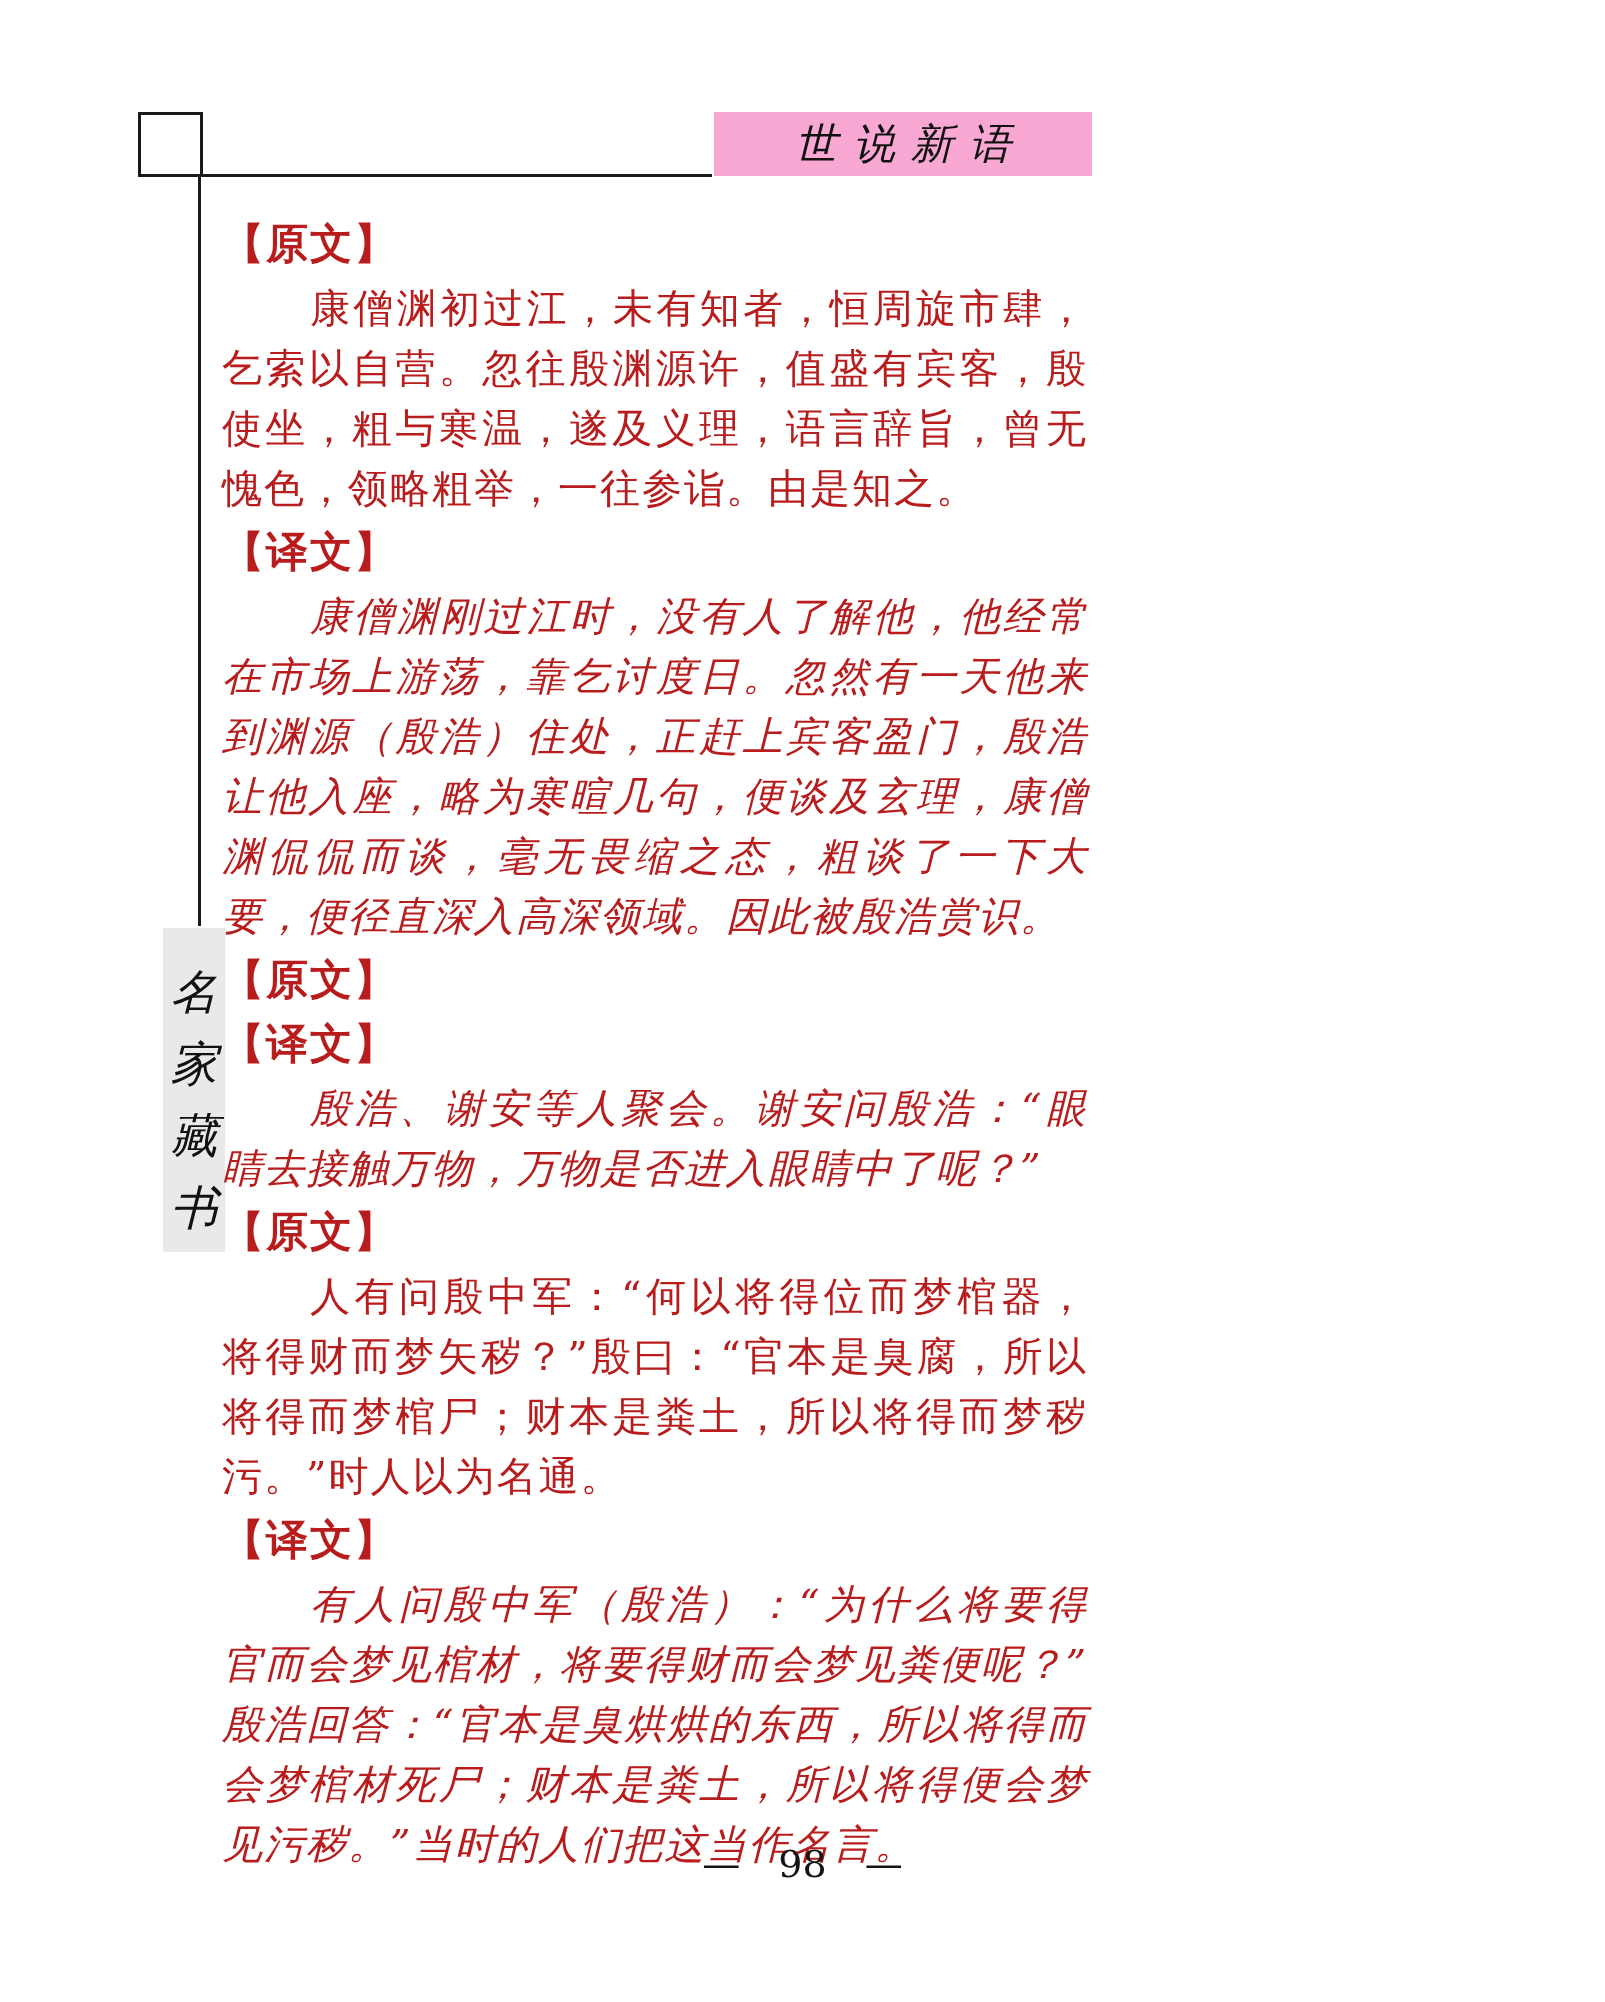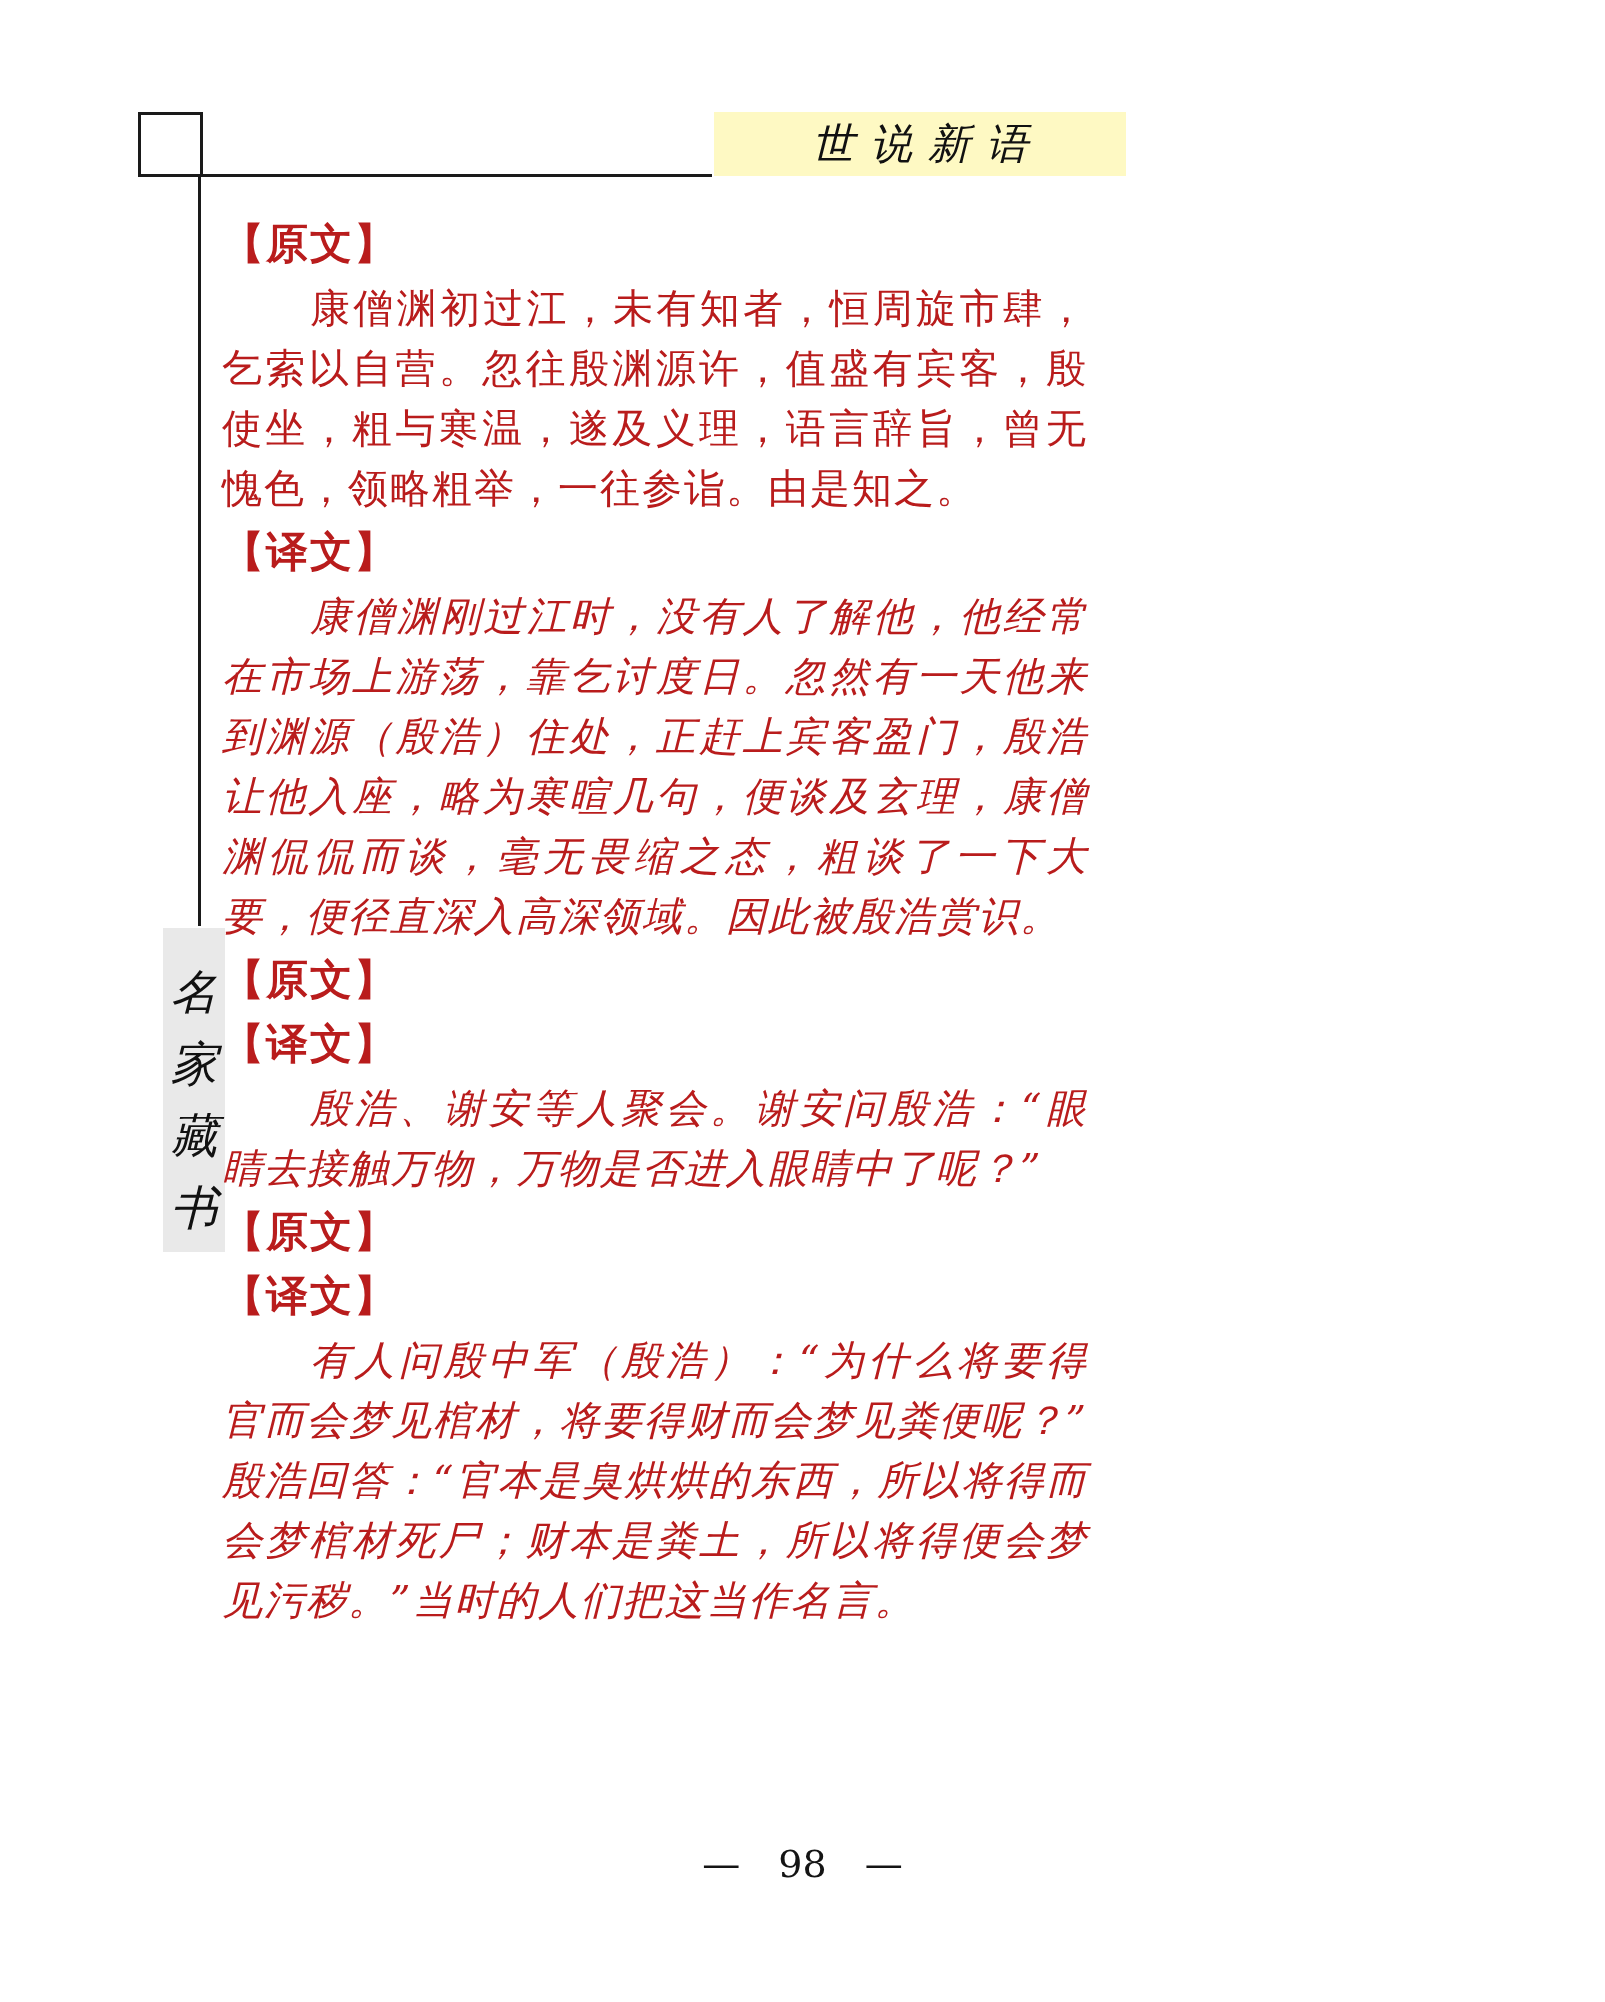--- a/index.html
+++ b/index.html
@@ -30,22 +30,22 @@
   }
   .v-rule {
     position: absolute;
     left: 198px; top: 176px;
     width: 3px; height: 750px;
     background: #1a1a1a;
   }
   .header-title-box {
     position: absolute;
     left: 714px; top: 112px;
-    width: 412px; height: 64px;
-    background: #fef9c3;
+    width: 378px; height: 64px;
+    background: #f9a8d4;
     display: flex;
     align-items: center;
     justify-content: center;
   }
   .header-title {
     font-family: "DejaVu Serif", serif;
     font-style: italic;
     font-size: 42px;
     letter-spacing: 16px;
     text-indent: 16px;
@@ -140,20 +140,21 @@
 
     <h2 class="sec-heading">【译文】</h2>
     <p class="sec-body kai">康僧渊刚过江时，没有人了解他，他经常在市场上游荡，靠乞讨度日。忽然有一天他来到渊源（殷浩）住处，正赶上宾客盈门，殷浩让他入座，略为寒暄几句，便谈及玄理，康僧渊侃侃而谈，毫无畏缩之态，粗谈了一下大要，便径直深入高深领域。因此被殷浩赏识。</p>
 
     <h2 class="sec-heading">【原文】</h2>
 
     <h2 class="sec-heading">【译文】</h2>
     <p class="sec-body kai">殷浩、谢安等人聚会。谢安问殷浩：“眼睛去接触万物，万物是否进入眼睛中了呢？”</p>
 
     <h2 class="sec-heading">【原文】</h2>
+    <p class="sec-body song">人有问殷中军：“何以将得位而梦棺器，将得财而梦矢秽？”殷曰：“官本是臭腐，所以将得而梦棺尸；财本是粪土，所以将得而梦秽污。”时人以为名通。</p>
 
     <h2 class="sec-heading">【译文】</h2>
     <p class="sec-body kai">有人问殷中军（殷浩）：“为什么将要得官而会梦见棺材，将要得财而会梦见粪便呢？”殷浩回答：“官本是臭烘烘的东西，所以将得而会梦棺材死尸；财本是粪土，所以将得便会梦见污秽。”当时的人们把这当作名言。</p>
   </div>
 
   <div class="footer">
     <span>—</span>
     <span>98</span>
     <span>—</span>
   </div>

